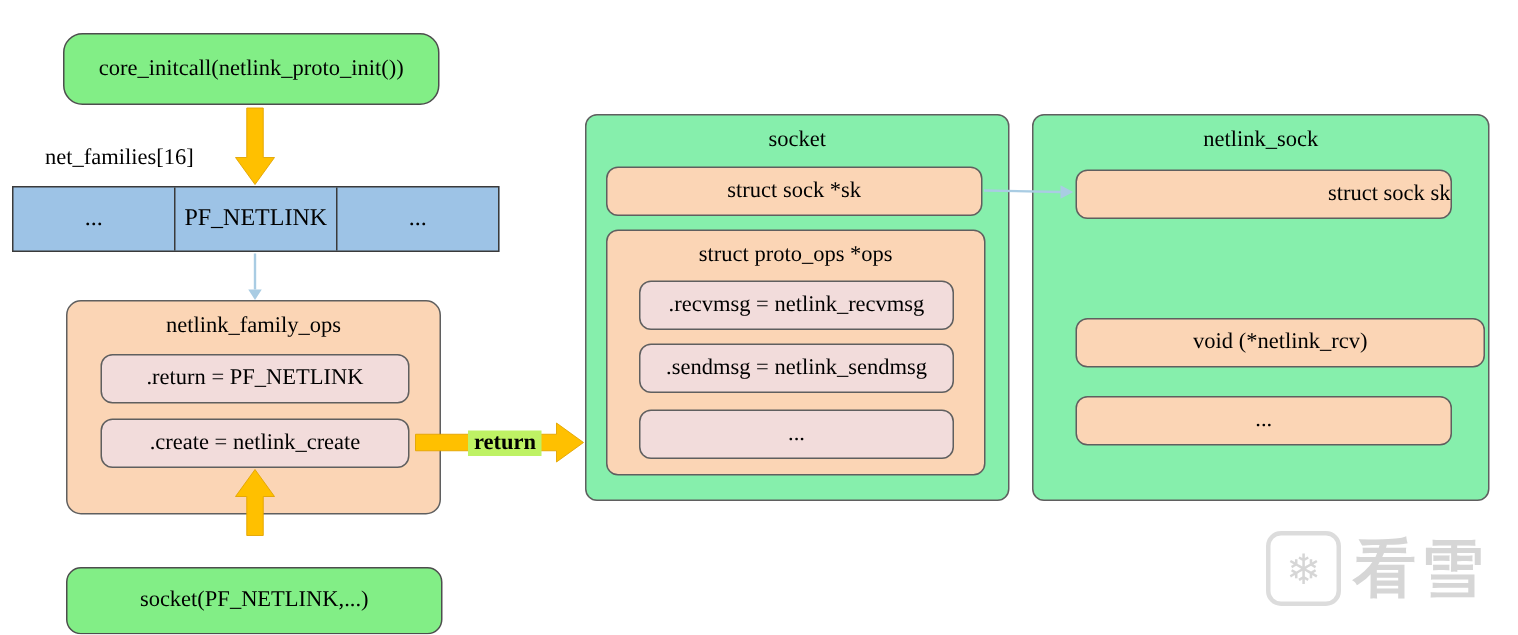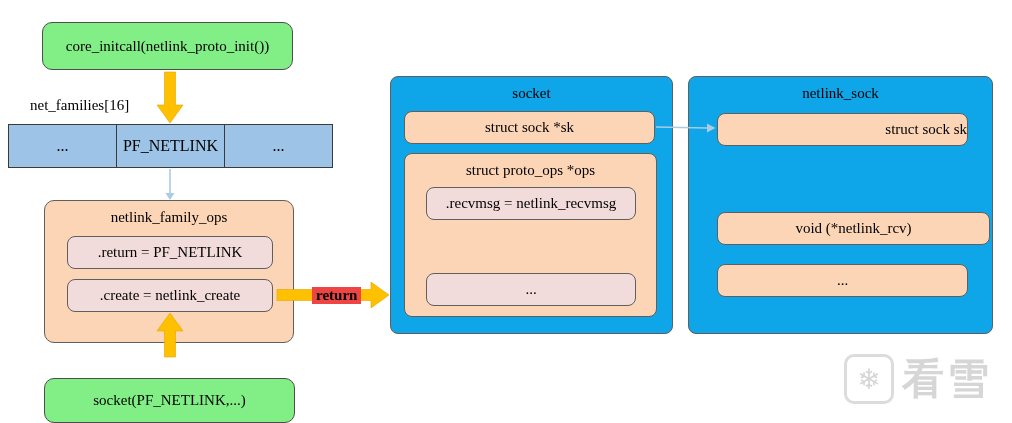--- a/index.html
+++ b/index.html
@@ -8,60 +8,60 @@
     background: #ffffff; overflow: hidden;
     font-family: "Liberation Serif", "DejaVu Serif", serif; color: #000;
   }
   .abs { position: absolute; box-sizing: border-box; }
   .box {
     border: 1px solid #4d4d4d; border-radius: 10px;
     display: flex; align-items: center; justify-content: center;
     font-size: 15px; text-align: center;
   }
   .green { background: #82ee86; }
-  .cream { background: #0ea5e9; border: 1px solid #5f5f5f; border-radius: 8px; text-decoration: underline; }
+  .cream { background: #86efac; border: 1px solid #5f5f5f; border-radius: 8px; text-decoration: underline; }
   .peach { background: #fbd5b5; border: 1px solid #5f5f5f; border-radius: 8px; }
   .pink  { background: #f2dcdb; border: 1px solid #5f5f5f; border-radius: 8px; }
   .label-plain { font-size: 15px; }
   .container-title {
     position: absolute; top: 8px; left: 0; right: 0;
     text-align: center; font-size: 15px;
   }
   .blue-table { display: flex; border: 1px solid #3a3a3a; background: #9dc3e6; }
   .blue-cell {
     flex: 1; border-right: 1px solid #3a3a3a;
     display: flex; align-items: center; justify-content: center; font-size: 16px;
   }
   .blue-cell:last-child { border-right: none; }
   .arrows { position: absolute; left: 0; top: 0; z-index: 5; pointer-events: none; }
   .yarrow { fill: #ffc000; stroke: #e2a400; stroke-width: 0.6; }
   .barrow-line { stroke: #a9cce3; stroke-width: 1.6; fill: none; }
   .barrow-head { fill: #a9cce3; }
   .return-label {
-    position: absolute; z-index: 6; background: #ef4444;
+    position: absolute; z-index: 6; background: #bef264;
     padding: 0 4px; font-weight: bold; font-size: 15px;
   }
   .watermark {
     position: absolute; right: 20px; bottom: 16px; z-index: 4;
     display: flex; align-items: center; gap: 8px;
     color: #cccccc; opacity: 0.8;
     font-family: "DejaVu Sans", sans-serif;
   }
   .watermark .flake-badge {
     width: 44px; height: 44px; border: 3px solid #d4d4d4; border-radius: 10px;
     display: flex; align-items: center; justify-content: center; font-size: 28px;
   }
   .watermark .wm-text { font-size: 42px; font-weight: bold; letter-spacing: 3px; }
 </style>
 </head>
 <body>
 
 <div class="canvas">
 
-  <div class="abs box green" style="left:42px; top:22px; width:251px; height:48px;">
+  <div class="abs box green" style="left:42px; top:22px; width:251px; height:48px;border-radius:13px;">
     <span>core_initcall(netlink_proto_init())</span>
   </div>
 
   <div class="abs label-plain" style="left:30px; top:97px;">net_families[16]</div>
 
   <div class="abs blue-table" style="left:8px; top:124px; width:325px; height:44px;">
     <div class="blue-cell">...</div>
     <div class="blue-cell">PF_NETLINK</div>
     <div class="blue-cell">...</div>
   </div>
@@ -82,20 +82,23 @@
 
   <div class="abs cream" style="left:390px; top:76px; width:283px; height:258px;">
     <div class="container-title">socket</div>
     <div class="abs box peach" style="left:13px; top:34px; width:251px; height:33px;">
       <span>struct sock *sk</span>
     </div>
     <div class="abs peach" style="left:13px; top:76px; width:253px; height:164px;">
       <div class="container-title">struct proto_ops *ops</div>
       <div class="abs box pink" style="left:21px; top:33px; width:210px; height:33px;align-items:center;">
         <span>.recvmsg = netlink_recvmsg</span>
+      </div>
+      <div class="abs box pink" style="left:21px; top:75px; width:210px; height:33px;">
+        <span>.sendmsg = netlink_sendmsg</span>
       </div>
       <div class="abs box pink" style="left:21px; top:119px; width:210px; height:33px;">
         <span>...</span>
       </div>
     </div>
   </div>
 
   <div class="abs cream" style="left:688px; top:76px; width:305px; height:258px;">
     <div class="container-title">netlink_sock</div>
     <div class="abs box peach" style="left:28px; top:36px; width:251px; height:33px;justify-content:flex-end;">

